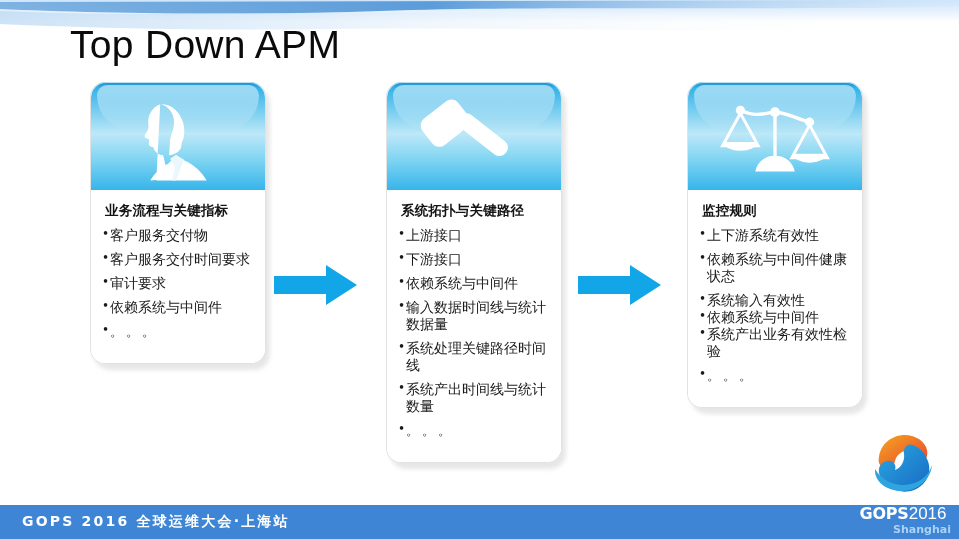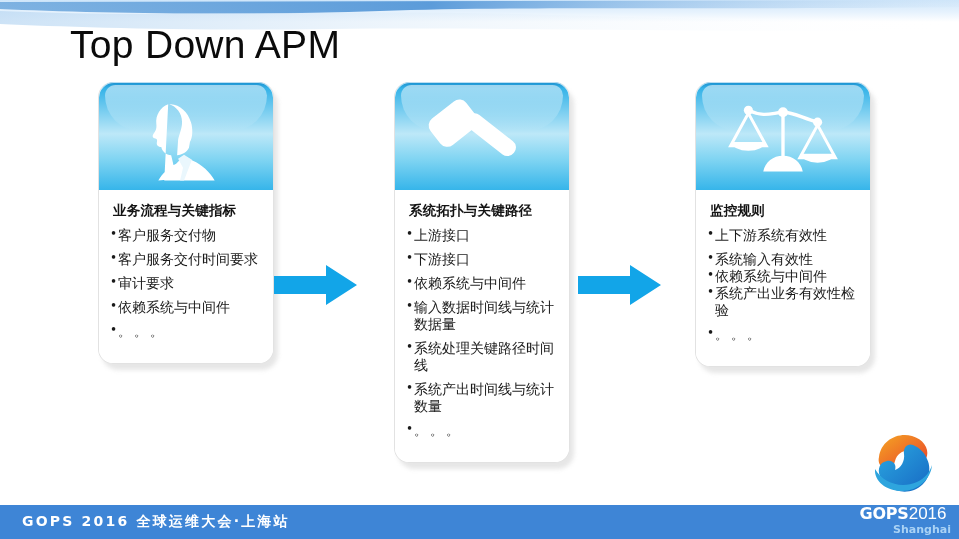--- a/index.html
+++ b/index.html
@@ -15,21 +15,21 @@
     background:linear-gradient(to bottom,#cfe6fa 0%,#e6f2fd 55%,#ffffff 100%);
   }
   #top-deco .wave{position:absolute;left:0;top:0;width:959px;height:34px;}
   
   #page-title{
     position:absolute;left:70px;top:22px;
     font-size:39px;line-height:46px;color:#0b0b0b;font-weight:300;
     letter-spacing:.3px;white-space:nowrap;
   }
   
-  .card{position:absolute;width:176px;margin-left:8px;}
+  .card{position:absolute;width:176px;}
   .card .shadow{
     position:absolute;left:4px;top:6px;width:176px;height:100%;
     border-radius:16px;background:#c9c9c9;opacity:.45;filter:blur(2px);
   }
   .card .inner{position:relative;border-radius:15px;overflow:hidden;background:#fff;
     border:1px solid #e2e2e2;border-top:none;}
   .card-head{
     position:relative;height:108px;border-radius:15px 15px 0 0;
     background:linear-gradient(to bottom,#1b8fce 0%,#35b3e8 6%,#bde8f8 48%,#7fd4f2 72%,#36b5ea 100%);
     box-shadow:inset 0 1px 0 rgba(255,255,255,.7);
@@ -188,20 +188,21 @@
         <g fill="#ffffff">
           <path d="M36,60 L70,60 A17,9 0 0 1 36,60 Z"></path>
           <path d="M106,72 L140,72 A17,9 0 0 1 106,72 Z"></path>
         </g>
       </svg>
     </div>
     <div class="card-body">
       <div class="card-title">监控规则</div>
       <ul class="blist">
         <li>上下游系统有效性</li>
+        <li>依赖系统与中间件健康状态</li>
         <li class="tight">系统输入有效性</li>
         <li class="tight">依赖系统与中间件</li>
         <li>系统产出业务有效性检验</li>
         <li class="dots">。。。</li>
       </ul>
     </div>
   </div>
 </div>
 
 <div id="footer-bar">

